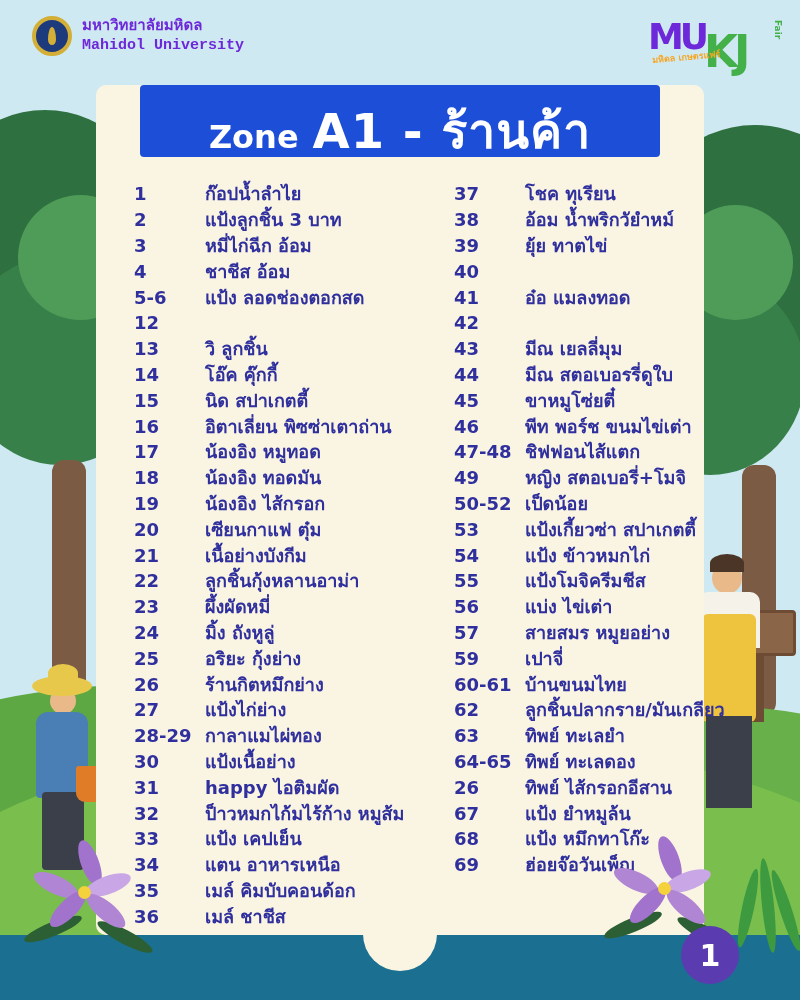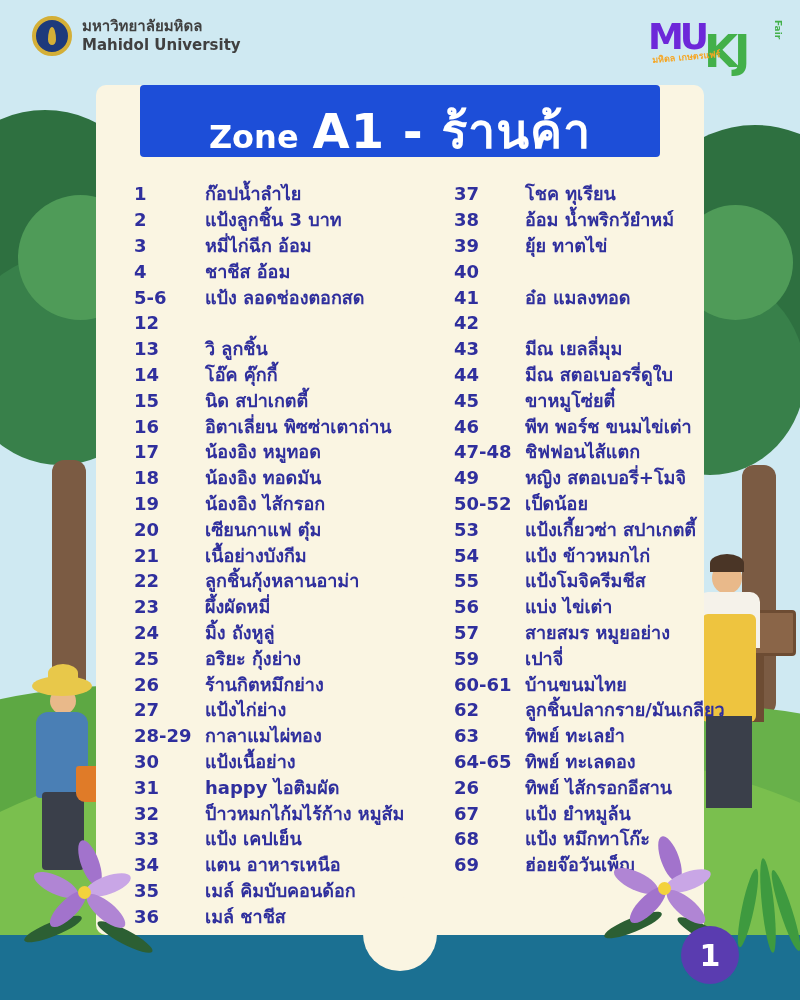--- a/index.html
+++ b/index.html
@@ -98,21 +98,21 @@
     position:absolute; left:681px; top:926px; width:58px; height:58px;
     background:#5a3cb0; border-radius:50%; z-index:40;
     display:flex; align-items:center; justify-content:center;
     color:#ffffff; font-size:30px; font-weight:700;
   }
 
   
   .mu-logo { position:absolute; left:32px; top:16px; display:flex; align-items:center; gap:10px; z-index:10; }
   .mu-emblem { width:40px; height:40px; border-radius:50%; background:#1d3a7c; border:4px solid #d4af37; position:relative; }
   .mu-emblem .flame { position:absolute; left:12px; top:7px; width:8px; height:18px; background:#d4af37; border-radius:50% 50% 50% 50% / 70% 70% 30% 30%; }
-  .mu-text { color:#404040; font-weight:700; font-size:15px; line-height:1.3; }
+  .mu-text { color:#6d28d9; font-weight:700; font-size:15px; line-height:1.3;font-family:Liberation Mono, monospace; }
 
   .fair-logo { position:absolute; left:648px; top:16px; width:135px; height:66px; z-index:10; }
   .fair-mu { position:absolute; left:0; top:0;  font-size:36px; font-weight:900; color:#6d28d9; letter-spacing:-4px; }
   .fair-kj { position:absolute; left:56px; top:10px; font-size:44px; font-weight:900; color:#43b04a; letter-spacing:-4px; }
   .fair-thai { position:absolute; left:4px; top:34px; font-size:9px; color:#f6a623; transform:rotate(-5deg); white-space:nowrap; font-weight:700; }
   .fair-fair { position:absolute; right:0; top:4px; font-size:9px; color:#43b04a; writing-mode:vertical-rl; font-weight:700; }
 </style>
 </head>
 <body>
 

